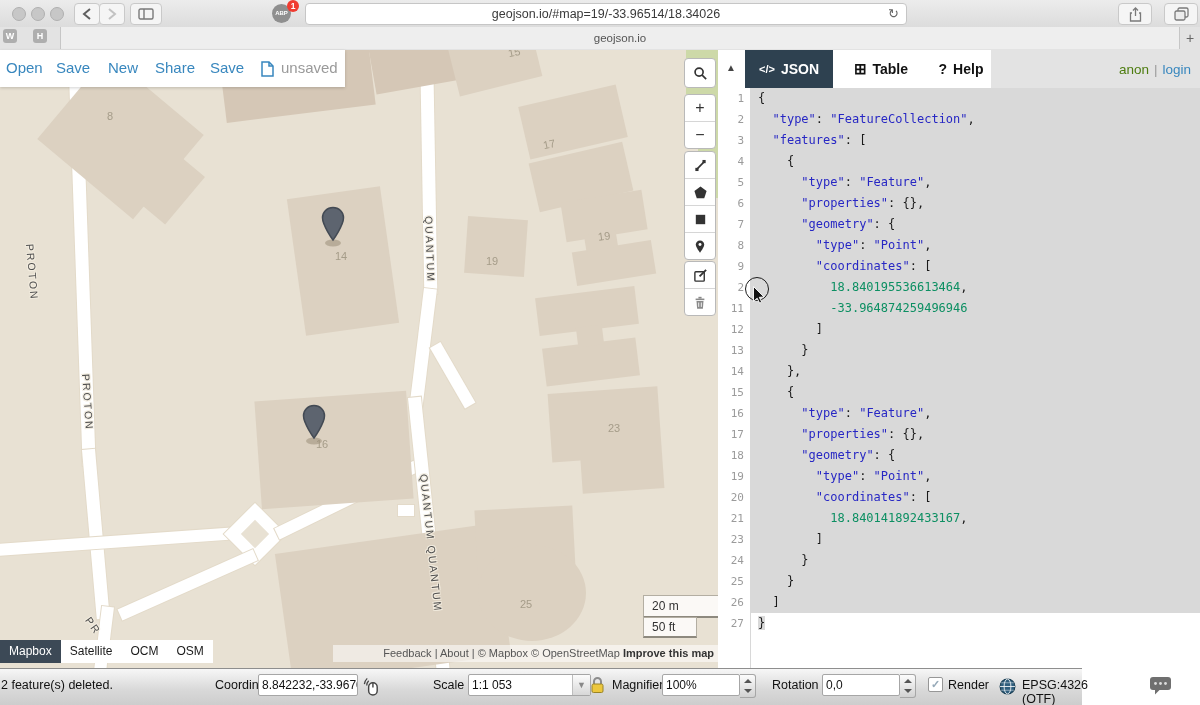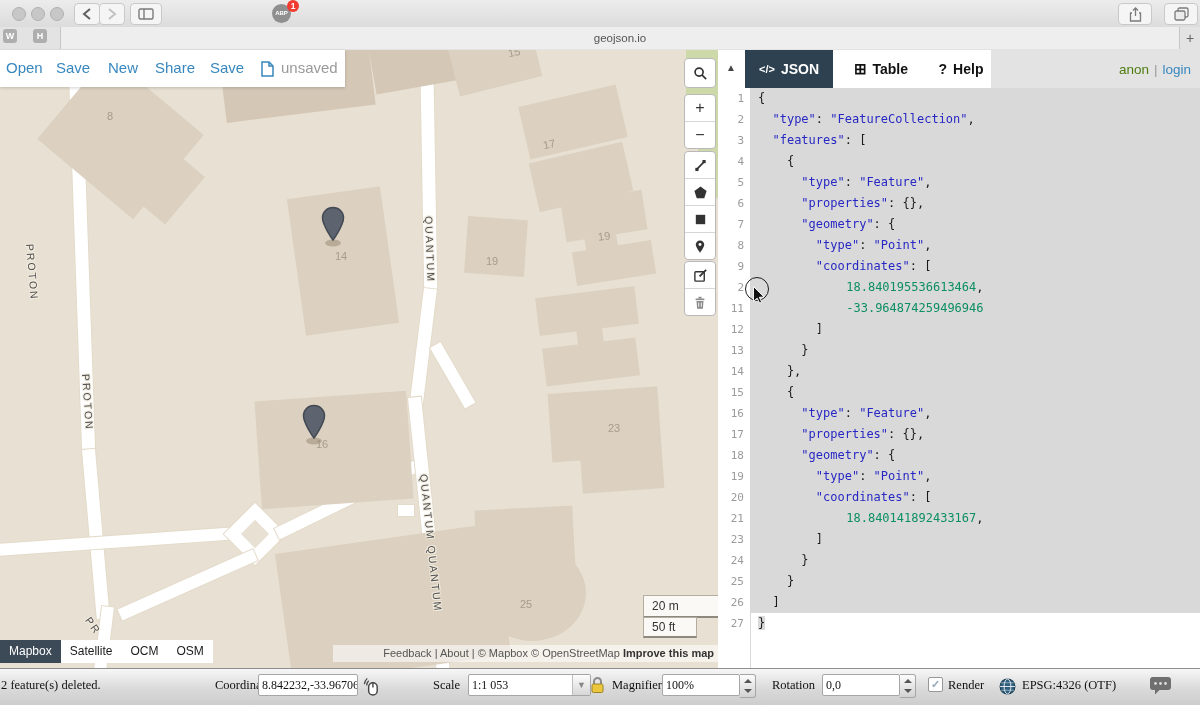--- a/index.html
+++ b/index.html
@@ -60,32 +60,32 @@
   .pauth{flex:1;background:#e3e3e3;display:flex;align-items:center;justify-content:flex-end;
          padding-right:9px;font-size:13.5px;gap:5px;}
   .collapse{position:absolute;left:8px;top:12px;font-size:10px;color:#444;}
   .editor{position:absolute;left:0;top:38px;right:0;bottom:0;font-family:"DejaVu Sans Mono",monospace;overflow:hidden;}
   .editor::before{content:'';position:absolute;left:0;top:0;width:32px;height:100%;border-right:1px solid #d8d8d8;}
   .ed-row{display:flex;height:21px;line-height:21px;position:relative;}
   .ln{width:26px;text-align:right;padding-right:6px;color:#9b9b9b;font-size:11px;flex:none;}
   .code{flex:1;white-space:pre;padding-left:8px;font-size:12px;color:#1a1a1a;}
   .code.sel{background:#d9d9d9;}
   .tk-s{color:#2727c4;}
-  .tk-n{color:#0c8f62;margin-left:16px;}
+  .tk-n{color:#0c8f62;}
   .tk-p{color:#1a1a1a;}
   .tk-p.selch,.tk-s.selch,.tk-n.selch{background:#d9d9d9;}
 
   
   .gmenu{left:0;top:50px;width:345px;height:37px;background:#fff;box-shadow:0 1px 3px rgba(0,0,0,.18);}
   .gmenu a{position:absolute;top:9px;font-size:15px;color:#3887be;text-decoration:none;}
   .unsaved{position:absolute;top:9px;left:281px;font-size:15px;color:#9a9a9a;}
 
   
-  .status{left:0;top:668px;width:1200px;height:37px;background:linear-gradient(#f7f7f7,#d9d9d9 55%,#cccccc);
-          border-top:1px solid #8e8e8e;font-size:12.5px;color:#111;font-family:Liberation Serif, serif;}
+  .status{left:0;top:668px;width:1082px;height:37px;background:linear-gradient(#f7f7f7,#d9d9d9 55%,#cccccc);
+          border-top:1px solid #8e8e8e;font-size:12.5px;color:#111;}
   .slabel{position:absolute;top:9px;}
   .sinput{position:absolute;top:5px;height:20px;background:#fff;border:1px solid #a6a6a6;border-radius:2px;
           line-height:20px;padding:0 3px;overflow:hidden;white-space:nowrap;font-size:12px;}
   .spin{position:absolute;top:5px;width:15px;height:22px;border:1px solid #a6a6a6;border-left:none;
         background:linear-gradient(#fcfcfc,#d2d2d2);border-radius:0 3px 3px 0;}
   .spin i{position:absolute;left:4px;width:0;height:0;border-left:4px solid transparent;border-right:4px solid transparent;}
   .spin .up{top:4px;border-bottom:4px solid #555;}
   .spin .dn{bottom:4px;border-top:4px solid #555;}
   .combo-arrow{position:absolute;right:0;top:0;width:17px;height:100%;background:linear-gradient(#fcfcfc,#d7d7d7);
                border-left:1px solid #bdbdbd;color:#888;text-align:center;line-height:20px;font-size:9px;}
@@ -121,20 +121,24 @@
           <rect x="1" y="1" width="14" height="10" rx="1.5" fill="none" stroke="#7a7a7a" stroke-width="1.4"></rect>
           <line x1="6" y1="1" x2="6" y2="11" stroke="#7a7a7a" stroke-width="1.4"></line>
         </svg>
     </div>
 
     <div class="abs abp">
       <div class="disc">ABP</div>
       <div class="badge">1</div>
     </div>
 
+    <div class="abs urlbar">
+      <span>geojson.io/#map=19/-33.96514/18.34026</span>
+      <span class="abs reload">↻</span>
+    </div>
 
     <div class="abs navbtn" style="left:1118px;width:32px">
       <svg width="13" height="15" viewBox="0 0 13 15">
           <path d="M3 6 H1.5 V14 H11.5 V6 H10" fill="none" stroke="#7a7a7a" stroke-width="1.3"></path>
           <line x1="6.5" y1="1.5" x2="6.5" y2="9" stroke="#7a7a7a" stroke-width="1.3"></line>
           <polyline points="4,3.5 6.5,1 9,3.5" fill="none" stroke="#7a7a7a" stroke-width="1.3"></polyline>
         </svg>
     </div>
     <div class="abs navbtn" style="left:1164px;width:32px">
       <svg width="15" height="14" viewBox="0 0 15 14">

